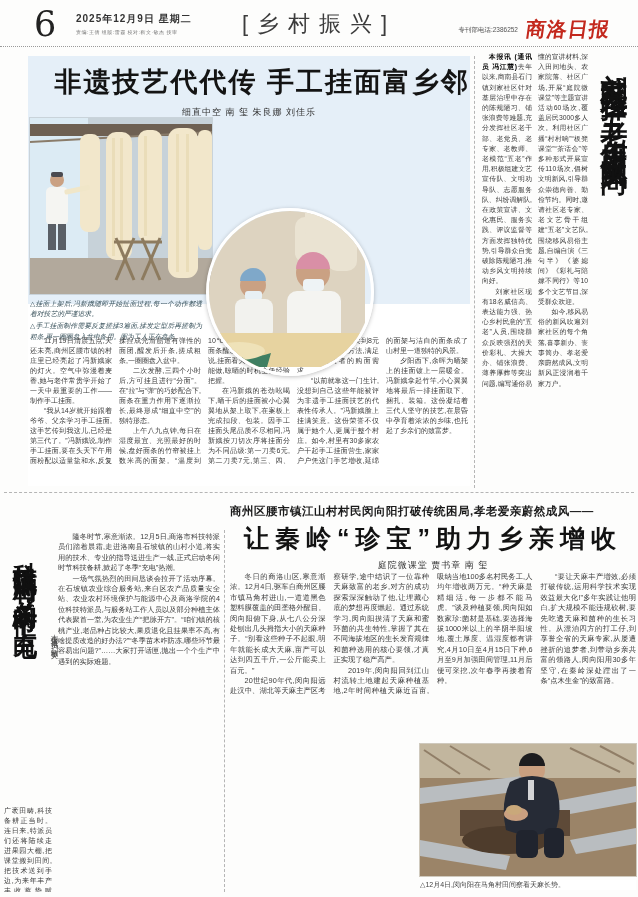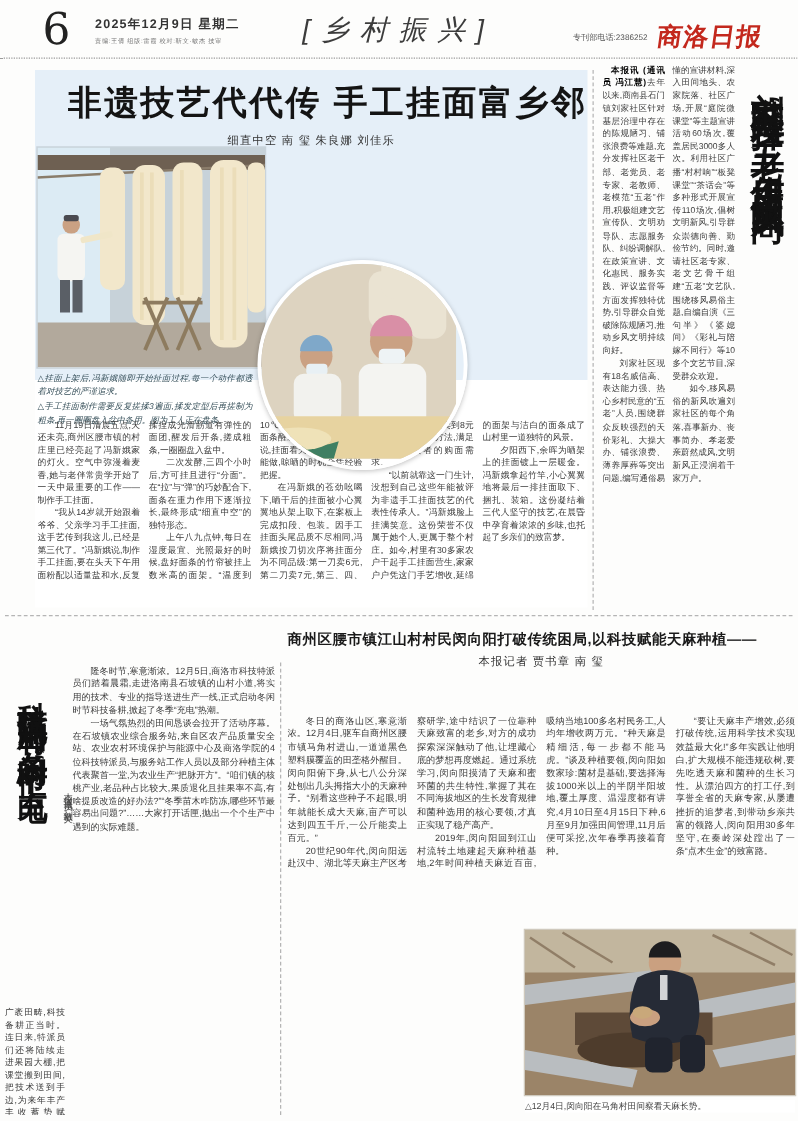--- a/index.html
+++ b/index.html
@@ -8,21 +8,21 @@
     font-family:"Liberation Sans","DejaVu Sans",sans-serif;color:#2b2b2b;
     overflow:hidden;
   }
   
   .header{position:absolute;left:0;top:0;width:638px;height:46px;}
   .pagenum{position:absolute;left:34px;top:4px;font-family:"DejaVu Serif","Liberation Serif",serif;font-size:35px;color:#222;}
   .dateblock{position:absolute;left:76px;top:12px;}
   .dateline{font-size:10px;font-weight:bold;color:#333;letter-spacing:1px;}
   .credits{font-size:5px;color:#777;margin-top:3px;letter-spacing:.5px;}
   .section-title{position:absolute;left:0;right:0;top:9px;text-align:center;
-    font-size:22px;color:#3c3c3c;letter-spacing:9px;font-weight:500;font-style:italic;}
+    font-size:22px;color:#3c3c3c;letter-spacing:9px;font-weight:500;}
   .dept-phone{position:absolute;right:120px;top:26px;font-size:6.5px;color:#555;}
   .masthead{position:absolute;right:28px;top:16px;font-size:20px;font-weight:bold;
     color:#c3281d;transform:skewX(-8deg);font-family:"DejaVu Serif","Liberation Serif",serif;letter-spacing:1px;}
   .dotted-rule{position:absolute;left:0;top:46px;width:638px;border-top:1.5px dotted #9a9a9a;}
 
   
   .vdash1{position:absolute;left:474px;top:56px;height:432px;border-left:1px dashed #b5b5b5;}
   .hdash{position:absolute;left:4px;top:492px;width:630px;border-top:1px dashed #b5b5b5;}
   .vdash2{position:absolute;left:224px;top:530px;height:362px;border-left:1px dashed #b5b5b5;}
 
@@ -196,22 +196,23 @@
   <div class="bl-body col-body">
     <p>隆冬时节,寒意渐浓。12月5日,商洛市科技特派员们踏着晨霜,走进洛南县石坡镇的山村小道,将实用的技术、专业的指导送进生产一线,正式启动冬闲时节科技备耕,掀起了冬季“充电”热潮。</p>
     <p>一场气氛热烈的田间恳谈会拉开了活动序幕。在石坡镇农业综合服务站,来自区农产品质量安全站、农业农村环境保护与能源中心及商洛学院的4位科技特派员,与服务站工作人员以及部分种植主体代表聚首一堂,为农业生产“把脉开方”。“咱们镇的核桃产业,老品种占比较大,果质退化且挂果率不高,有啥提质改造的好办法?”“冬季苗木咋防冻,哪些环节最容易出问题?”……大家打开话匣,抛出一个个生产中遇到的实际难题。</p>
   </div>
   <div class="bl-side">
     <p>广袤田畴,科技备耕正当时。连日来,特派员们还将陆续走进果园大棚,把课堂搬到田间,把技术送到手边,为来年丰产丰收蓄势赋能。</p>
   </div>
 </div>
 
 <div class="bc-article">
-  <div class="bc-kicker">商州区腰市镇江山村村民闵向阳打破传统困局,以科技赋能天麻种植——</div>
-  <div class="bc-byline">本报记者 贾书章 南 玺</div>
+  <div class="bc-kicker">商州区腰市镇江山村村民闵向阳打破传统困局,孝老爱亲蔚然成风——</div>
+  <div class="bc-headline">让秦岭“珍宝”助力乡亲增收</div>
+  <div class="bc-byline">庭院微课堂 贾书章 南 玺</div>
   <div class="bc-body col-body">
     <p>冬日的商洛山区,寒意渐浓。12月4日,驱车自商州区腰市镇马角村进山,一道道黑色塑料膜覆盖的田垄格外醒目。闵向阳俯下身,从七八公分深处刨出几头拇指大小的天麻种子。“别看这些种子不起眼,明年就能长成大天麻,亩产可以达到四五千斤,一公斤能卖上百元。”</p>
     <p>20世纪90年代,闵向阳远赴汉中、湖北等天麻主产区考察研学,途中结识了一位靠种天麻致富的老乡,对方的成功探索深深触动了他,让埋藏心底的梦想再度燃起。通过系统学习,闵向阳摸清了天麻和蜜环菌的共生特性,掌握了其在不同海拔地区的生长发育规律和菌种选用的核心要领,才真正实现了稳产高产。</p>
     <p>2019年,闵向阳回到江山村流转土地建起天麻种植基地,2年时间种植天麻近百亩,吸纳当地100多名村民务工,人均年增收两万元。“种天麻是精细活,每一步都不能马虎。”谈及种植要领,闵向阳如数家珍:菌材是基础,要选择海拔1000米以上的半阴半阳坡地,覆土厚度、温湿度都有讲究,4月10日至4月15日下种,6月至9月加强田间管理,11月后便可采挖,次年春季再接着育种。</p>
     <p>“要让天麻丰产增效,必须打破传统,运用科学技术实现效益最大化!”多年实践让他明白,扩大规模不能违规砍树,要先吃透天麻和菌种的生长习性。从漂泊四方的打工仔,到享誉全省的天麻专家,从屡遭挫折的追梦者,到带动乡亲共富的领路人,闵向阳用30多年坚守,在秦岭深处蹚出了一条“点木生金”的致富路。</p>
   </div>
 
   <div class="photo4">
     <svg width="216" height="132" viewBox="0 0 216 132" preserveAspectRatio="none">
       <rect width="216" height="132" fill="#9b8468"></rect>

